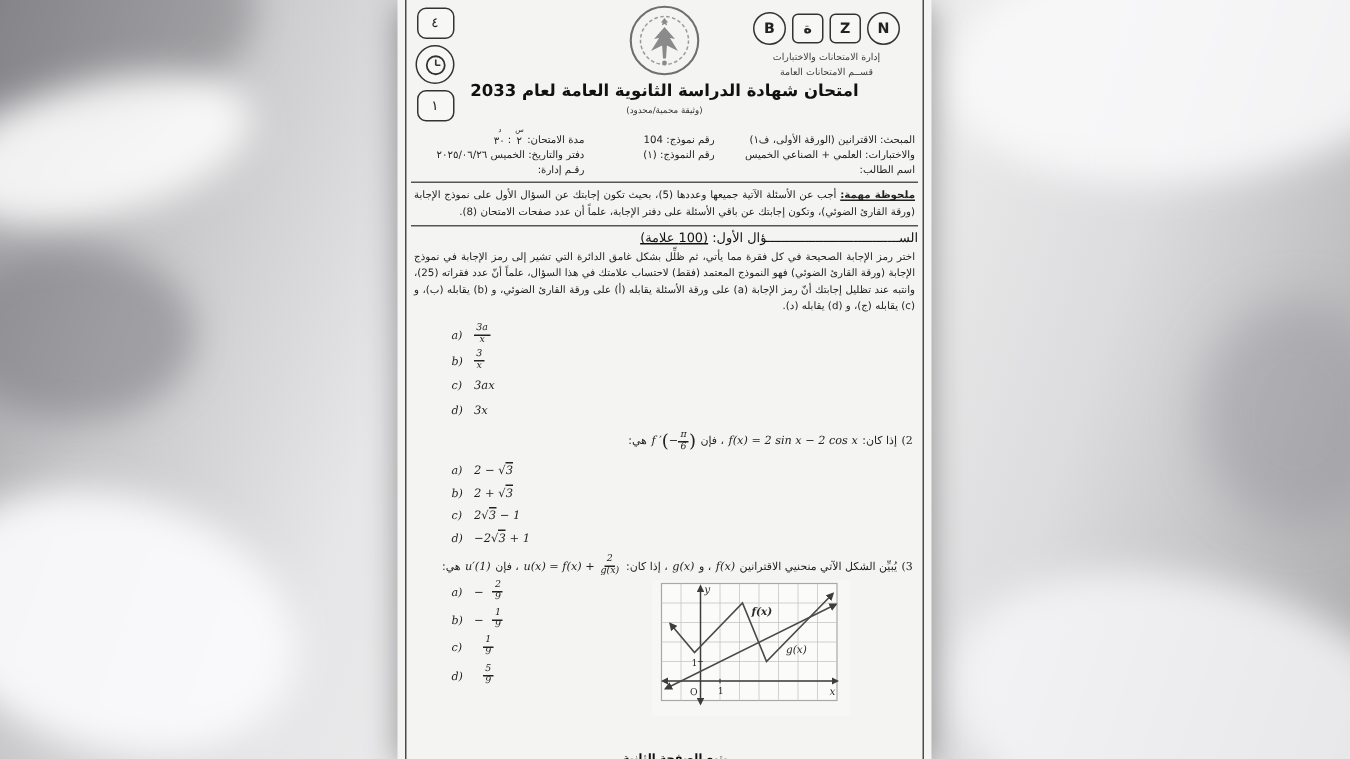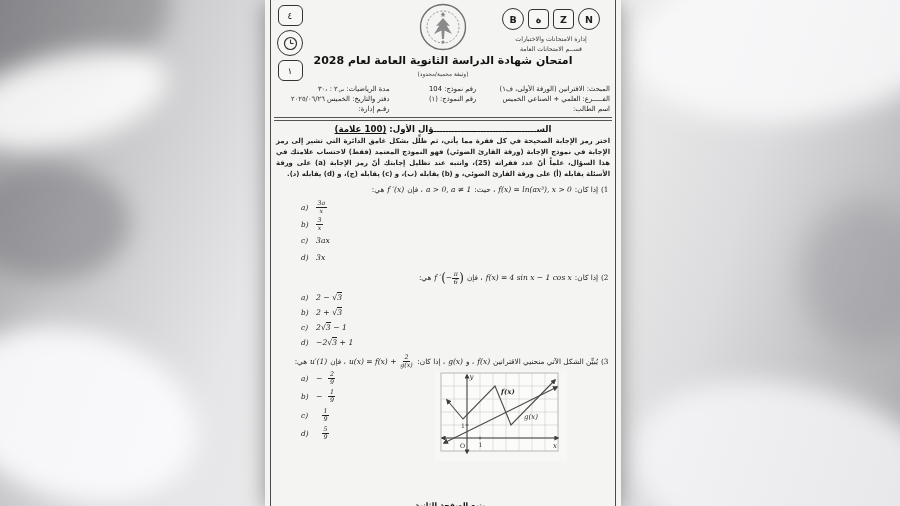--- a/index.html
+++ b/index.html
@@ -40,33 +40,33 @@
           font-size: 9px; display: flex; align-items: center; justify-content: center; }
   .lcirc { width: 26px; height: 26px; border: 1.4px solid #333; border-radius: 50%; display: flex; align-items: center; justify-content: center; background:#f7f7f5; }
   .title { position: absolute; bottom: 17px; left: 0; right: 0; text-align: center; font-weight: bold; font-size: 11px; color: #111; }
   .subtitle { position: absolute; bottom: 7px; left: 0; right: 0; text-align: center; font-size: 5.8px; color: #333; }
 
   
   .info { display: grid; grid-template-columns: 40% 26% 34%; font-size: 6.8px; row-gap: 2px; padding: 1px 2px 3px; align-items: end; }
   .cell { white-space: nowrap; overflow: hidden; }
   .cell b { font-weight: normal; }
   .dur { display: inline-flex; align-items: flex-end; gap: 2px; }
-  .stk { display: inline-flex; flex-direction: row; align-items: center; line-height: 1; }
+  .stk { display: inline-flex; flex-direction: column; align-items: center; line-height: 1; }
   .stk .u { font-size: 5.5px; transform: scale(.85); }
   .stk .v { font-size: 6.8px; }
 
   .rule { border: none; border-top: 1px solid #555; margin: 1px 0 2px; }
 
   .note { font-size: 6.85px; line-height: 1.6; text-align: justify; padding: 1px 2px 2px; }
   .note .nl { text-decoration: underline; font-weight: bold; }
 
-  .sec { font-size: 8.6px; font-weight: bold; text-align: center; margin: 3px 0 2px; color: #111; }
+  .sec { font-size: 8.6px; font-weight: normal; margin: 3px 0 2px; color: #111; }
   .sec .sec-marks { text-decoration: underline; }
 
-  .instr { font-size: 6.85px; line-height: 1.62; text-align: justify; padding: 0 2px; margin-bottom: 2px; font-weight: bold; }
+  .instr { font-size: 6.85px; line-height: 1.62; text-align: justify; padding: 0 2px; margin-bottom: 2px; }
 
   .qline { font-size: 7.3px; margin-top: 4px; padding: 0 2px; line-height: 1.5; }
   .qline > span { margin: 0 1.5px; }
   .qno { direction: ltr; unicode-bidi: isolate; font-family: "DejaVu Serif", serif; }
   .mathrun { direction: ltr; unicode-bidi: isolate; font-family: "DejaVu Serif", serif; font-style: italic; font-size: 7.5px; white-space: nowrap; }
   .frac { display: inline-flex; flex-direction: column; align-items: center; line-height: 1.1; vertical-align: middle; font-size: 6.3px; }
   .frac .fn { border-bottom: .9px solid #222; padding: 0 1.5px; }
   .frac .fd { padding: 0 1.5px; }
   .bigp { font-size: 12px; font-style: normal; vertical-align: middle; position: relative; top: -.5px; }
 
@@ -129,65 +129,63 @@
           <div class="lcirc">
             <svg width="15" height="15" viewBox="0 0 15 15">
               <circle cx="7.5" cy="7.5" r="6" fill="none" stroke="#333" stroke-width="1.2"></circle>
               <line x1="7.5" y1="7.5" x2="7.5" y2="3.6" stroke="#333" stroke-width="1.1"></line>
               <line x1="7.5" y1="7.5" x2="10.6" y2="7.5" stroke="#333" stroke-width="1.1"></line>
             </svg>
           </div>
           <div class="lbox">١</div>
         </div>
 
-        <div class="title">امتحان شهادة الدراسة الثانوية العامة لعام 2028</div>
+        <div class="title">امتحان شهادة الدراسة الثانوية العامة لعام 2033</div>
         <div class="subtitle">(وثيقة محمية/محدود)</div>
       </div>
 
       <div class="info">
         <div class="cell"><span>المبحث:</span> <b>الاقترانين (الورقة الأولى، ف١)</b></div>
         <div class="cell"><span>رقم نموذج:</span> <b>104</b></div>
         <div class="cell">
           <span class="dur">
-            <span>مدة الرياضيات:</span>
+            <span>مدة الامتحان:</span>
             <span class="stk">
                 <span class="u">س</span>
                 <span class="v">٢</span>
               </span>
             <span>:</span>
             <span class="stk">
                 <span class="u">د</span>
                 <span class="v">٣٠</span>
               </span>
           </span>
         </div>
-        <div class="cell"><span>الفـــــرع:</span> <span>العلمي + الصناعي الخميس</span></div>
+        <div class="cell"><span>والاختبارات:</span> <span>العلمي + الصناعي الخميس</span></div>
         <div class="cell"><span>رقم النموذج:</span> <b>(١)</b></div>
         <div class="cell"><span>دفتر والتاريخ:</span> <span>الخميس ٢٠٢٥/٠٦/٢٦</span></div>
         <div class="cell"><span>اسم الطالب:</span></div>
         <div class="cell"></div>
         <div class="cell"><span>رقـم إدارة:</span></div>
       </div>
 
       <hr class="rule">
 
+      <p class="note"><span class="nl">ملحوظة مهمة:</span> <span>أجب عن الأسئلة الآتية جميعها وعددها (5)، بحيث تكون إجابتك عن السؤال الأول على نموذج الإجابة (ورقة القارئ الضوئي)، وتكون إجابتك عن باقي الأسئلة على دفتر الإجابة، علماً أن عدد صفحات الامتحان (8).</span></p>
 
       <hr class="rule">
 
       <div class="sec">
         <span class="sec-word">الســـــــــــــــــــــــــــــــــــؤال الأول:</span>
         <span class="sec-marks">(100 علامة)</span>
       </div>
 
       <p class="instr">اختر رمز الإجابة الصحيحة في كل فقرة مما يأتي، ثم ظلِّل بشكل غامق الدائرة التي تشير إلى رمز الإجابة في نموذج الإجابة (ورقة القارئ الضوئي) فهو النموذج المعتمد (فقط) لاحتساب علامتك في هذا السؤال، علماً أنّ عدد فقراته (25)، وانتبه عند تظليل إجابتك أنّ رمز الإجابة (a) على ورقة الأسئلة يقابله (أ) على ورقة القارئ الضوئي، و (b) يقابله (ب)، و (c) يقابله (ج)، و (d) يقابله (د).</p>
 
       <div class="q">
-        <p class="qline">
-          <span class="qno">(1</span><span>إذا كان:</span><span class="mathrun">f(x) = ln(ax³),  x &gt; 0</span><span>، حيث:</span><span class="mathrun">a &gt; 0,  a ≠ 1</span><span>، فإن</span><span class="mathrun">f ′(x)</span><span>هي:</span>
-        </p>
         <div class="opts">
           <div class="opt">
             <span class="opt-label">a)</span>
             <span class="frac">
                 <span class="fn">3a</span>
                 <span class="fd">x</span>
               </span>
           </div>
           <div class="opt">
             <span class="opt-label">b)</span>
@@ -202,21 +200,21 @@
           </div>
           <div class="opt">
             <span class="opt-label">d)</span>
             <span>3x</span>
           </div>
         </div>
       </div>
 
       <div class="q">
         <p class="qline">
-          <span class="qno">(2</span><span>إذا كان:</span><span class="mathrun">f(x) = 4 sin x − 1 cos x</span><span>، فإن</span><span class="mathrun"><span>f ′</span><span class="bigp">(</span><span>−</span><span class="frac">
+          <span class="qno">(2</span><span>إذا كان:</span><span class="mathrun">f(x) = 2 sin x − 2 cos x</span><span>، فإن</span><span class="mathrun"><span>f ′</span><span class="bigp">(</span><span>−</span><span class="frac">
                 <span class="fn">π</span>
                 <span class="fd">6</span>
               </span><span class="bigp">)</span></span><span>هي:</span>
         </p>
         <div class="opts">
           <div class="opt tight">
             <span class="opt-label">a)</span>
             <span><span>2 − </span><span class="rsym">√</span><span class="rnd">3</span><span></span></span>
           </div>
           <div class="opt tight">

